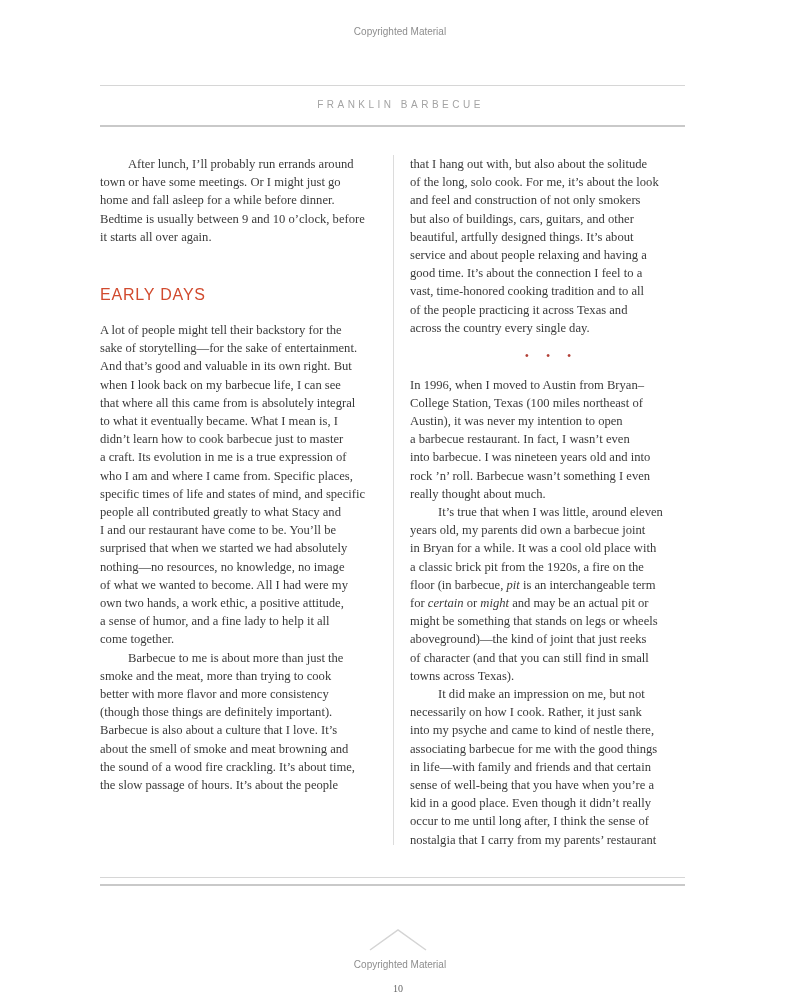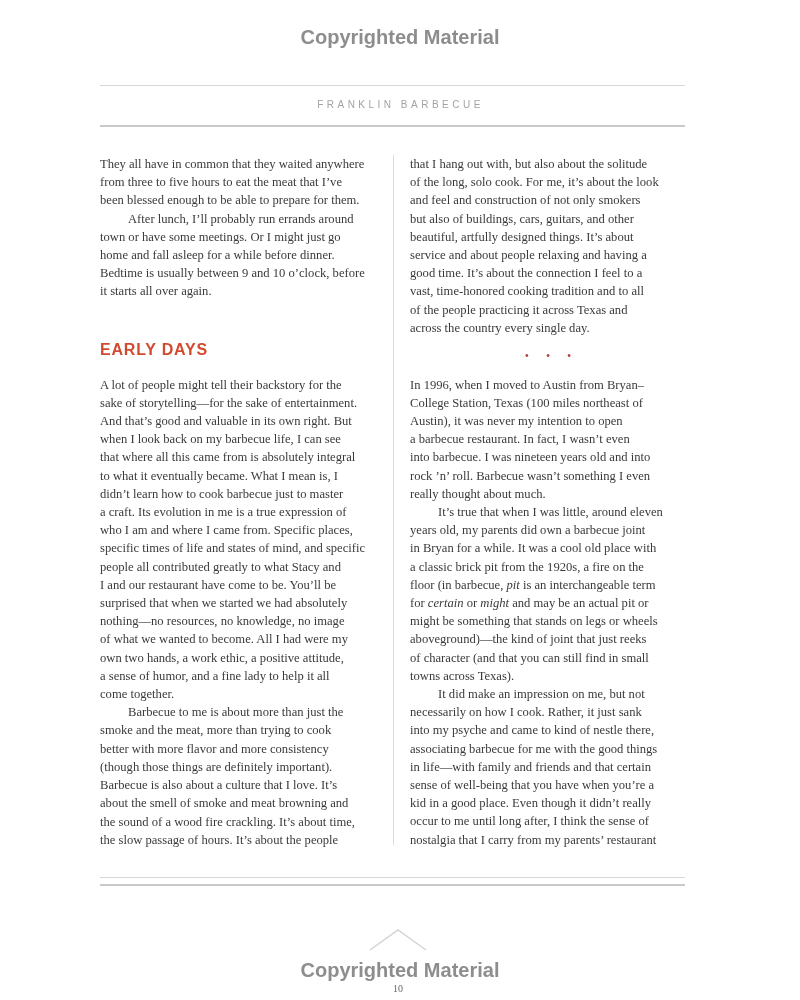--- a/index.html
+++ b/index.html
@@ -7,22 +7,22 @@
     width: 800px; height: 1000px;
     background: #ffffff;
     font-family: "Liberation Serif", serif;
     position: relative;
     overflow: hidden;
   }
   .watermark {
     position: absolute; left: 0; width: 100%;
     text-align: center;
     font-family: "Liberation Sans", sans-serif;
-    font-weight: 700;
-    font-size: 20px;
+    font-weight: 400;
+    font-size: 10px;
     color: #8d8d8d;
   }
   .watermark-top { top: 26px; }
   .watermark-bottom { top: 959px; }
 
   .rule { position: absolute; left: 100px; width: 585px; }
   .rule-header-top { top: 85px; border-top: 1px solid #d6d6d6; }
   .rule-header-bottom { top: 125px; border-top: 2px solid #c9c9c9; }
   .rule-footer-top { top: 877px; border-top: 1px solid #d6d6d6; }
   .rule-footer-bottom { top: 884px; border-top: 2px solid #c9c9c9; }
@@ -50,21 +50,21 @@
 
   .column-divider {
     position: absolute; left: 393px; top: 155px; height: 690px;
     border-left: 1px solid #dcdcdc;
   }
 
   .section-heading {
     margin: 40px 0 17px 0;
     font-family: "Liberation Sans", sans-serif;
     font-size: 16px;
-    font-weight: 700;
+    font-weight: 400;
     letter-spacing: 0.8px;
     line-height: 18px;
     color: #d14a2e;
   }
 
   .ornament {
     margin: 10px 0 10.4px 0;
     height: 18.2px;
     line-height: 18.2px;
     text-align: center;
@@ -88,23 +88,20 @@
 </head>
 <body>
 
 <div class="watermark watermark-top">Copyrighted Material</div>
 
 <div class="rule rule-header-top"></div>
 <div class="running-header">FRANKLIN BARBECUE</div>
 <div class="rule rule-header-bottom"></div>
 
 <div class="column column-left">
-  <p>They all have in common that they waited anywhere
-from three to five hours to eat the meat that I’ve
-been blessed enough to be able to prepare for them.</p>
   <p class="indent">After lunch, I’ll probably run errands around
 town or have some meetings. Or I might just go
 home and fall asleep for a while before dinner.
 Bedtime is usually between 9 and 10 o’clock, before
 it starts all over again.</p>
   <h2 class="section-heading">EARLY DAYS</h2>
   <p>A lot of people might tell their backstory for the
 sake of storytelling—for the sake of entertainment.
 And that’s good and valuable in its own right. But
 when I look back on my barbecue life, I can see

